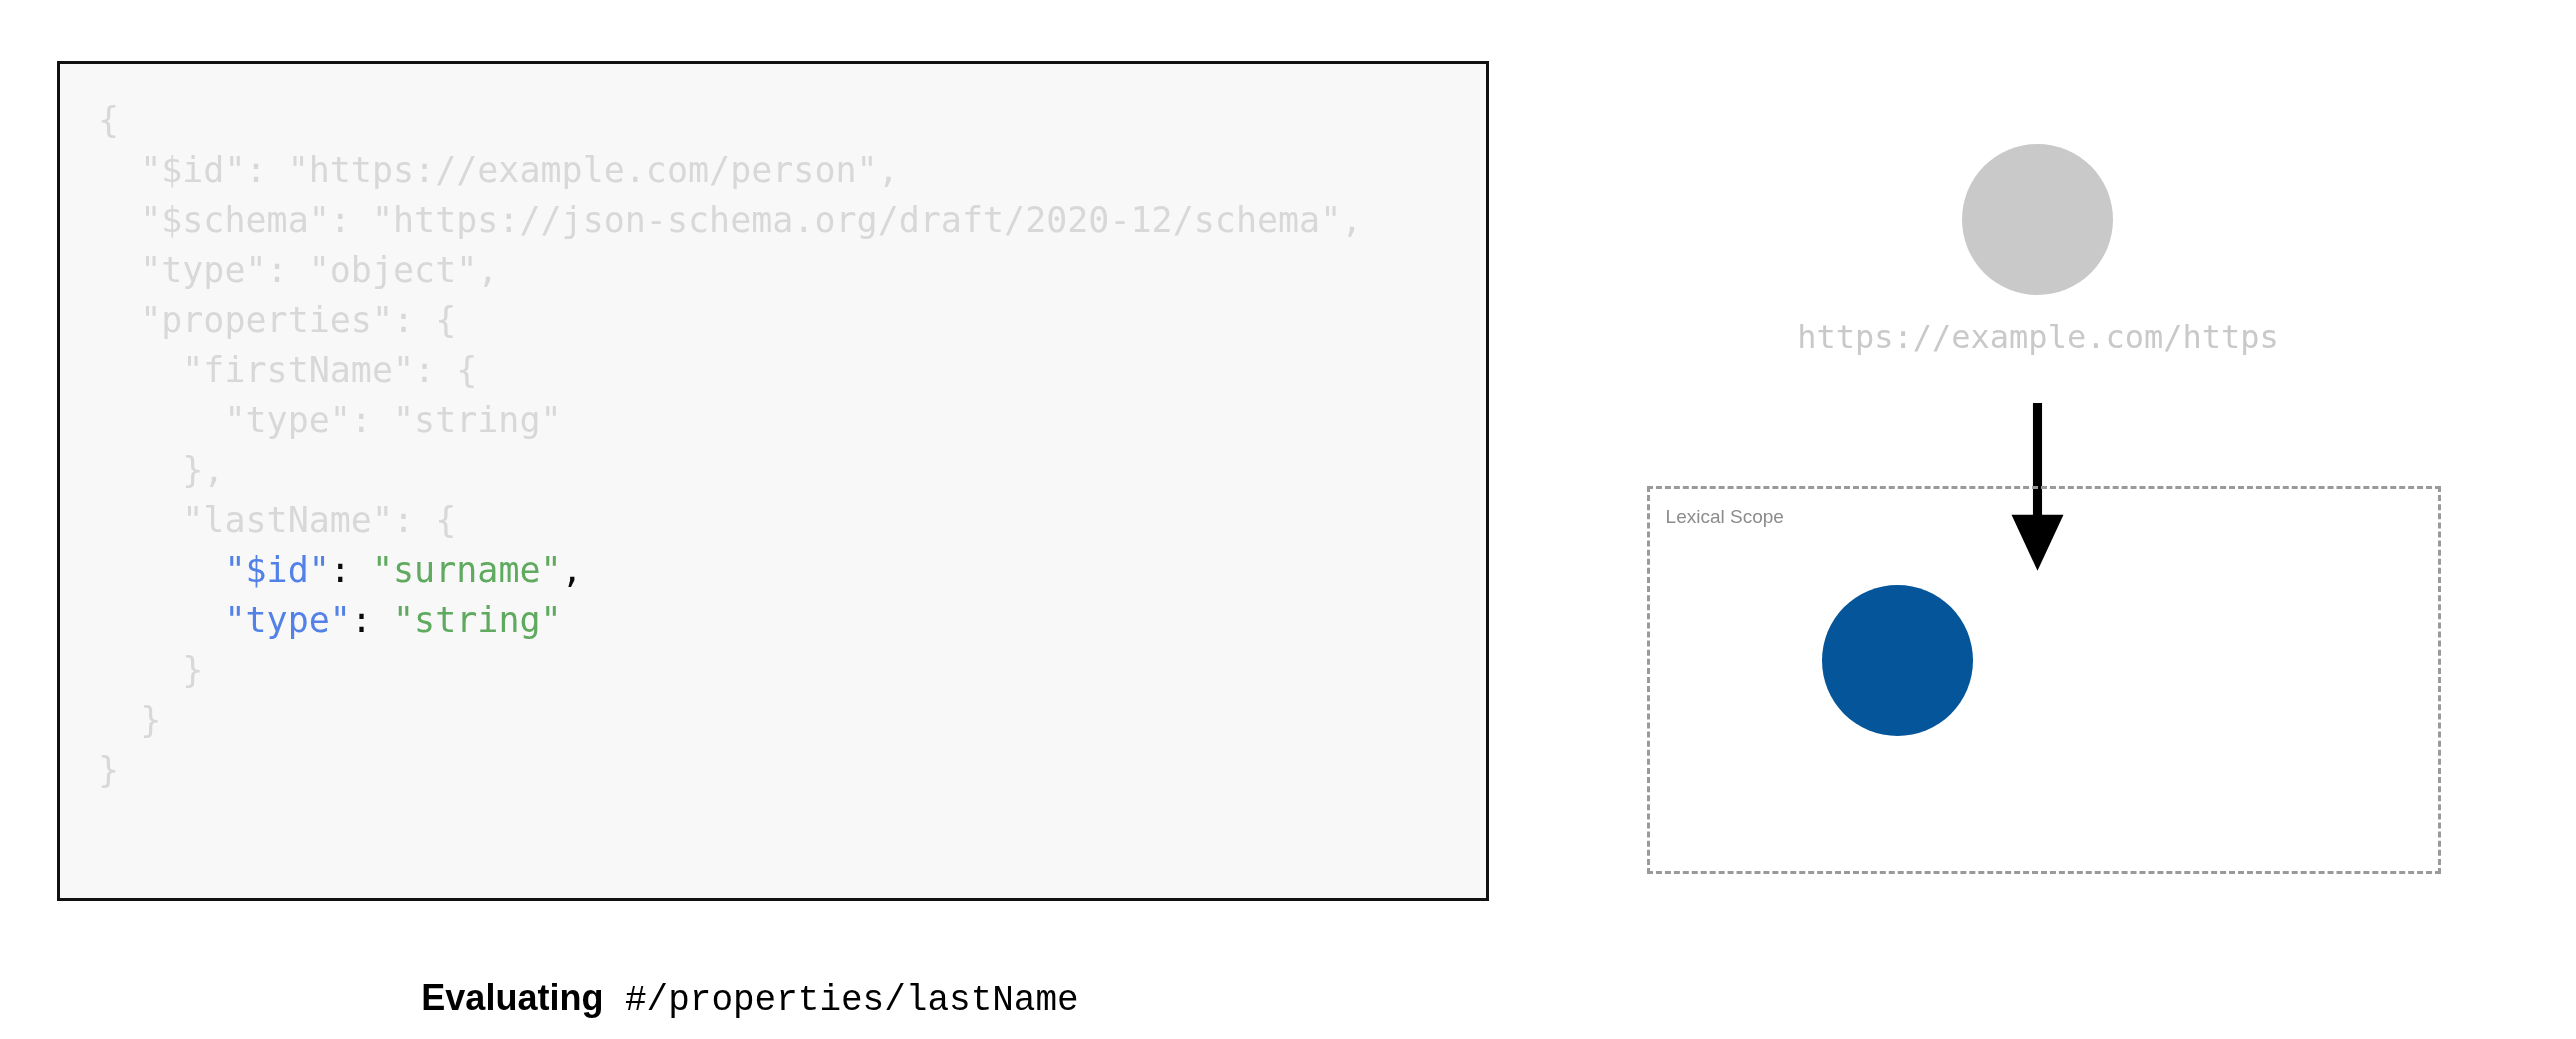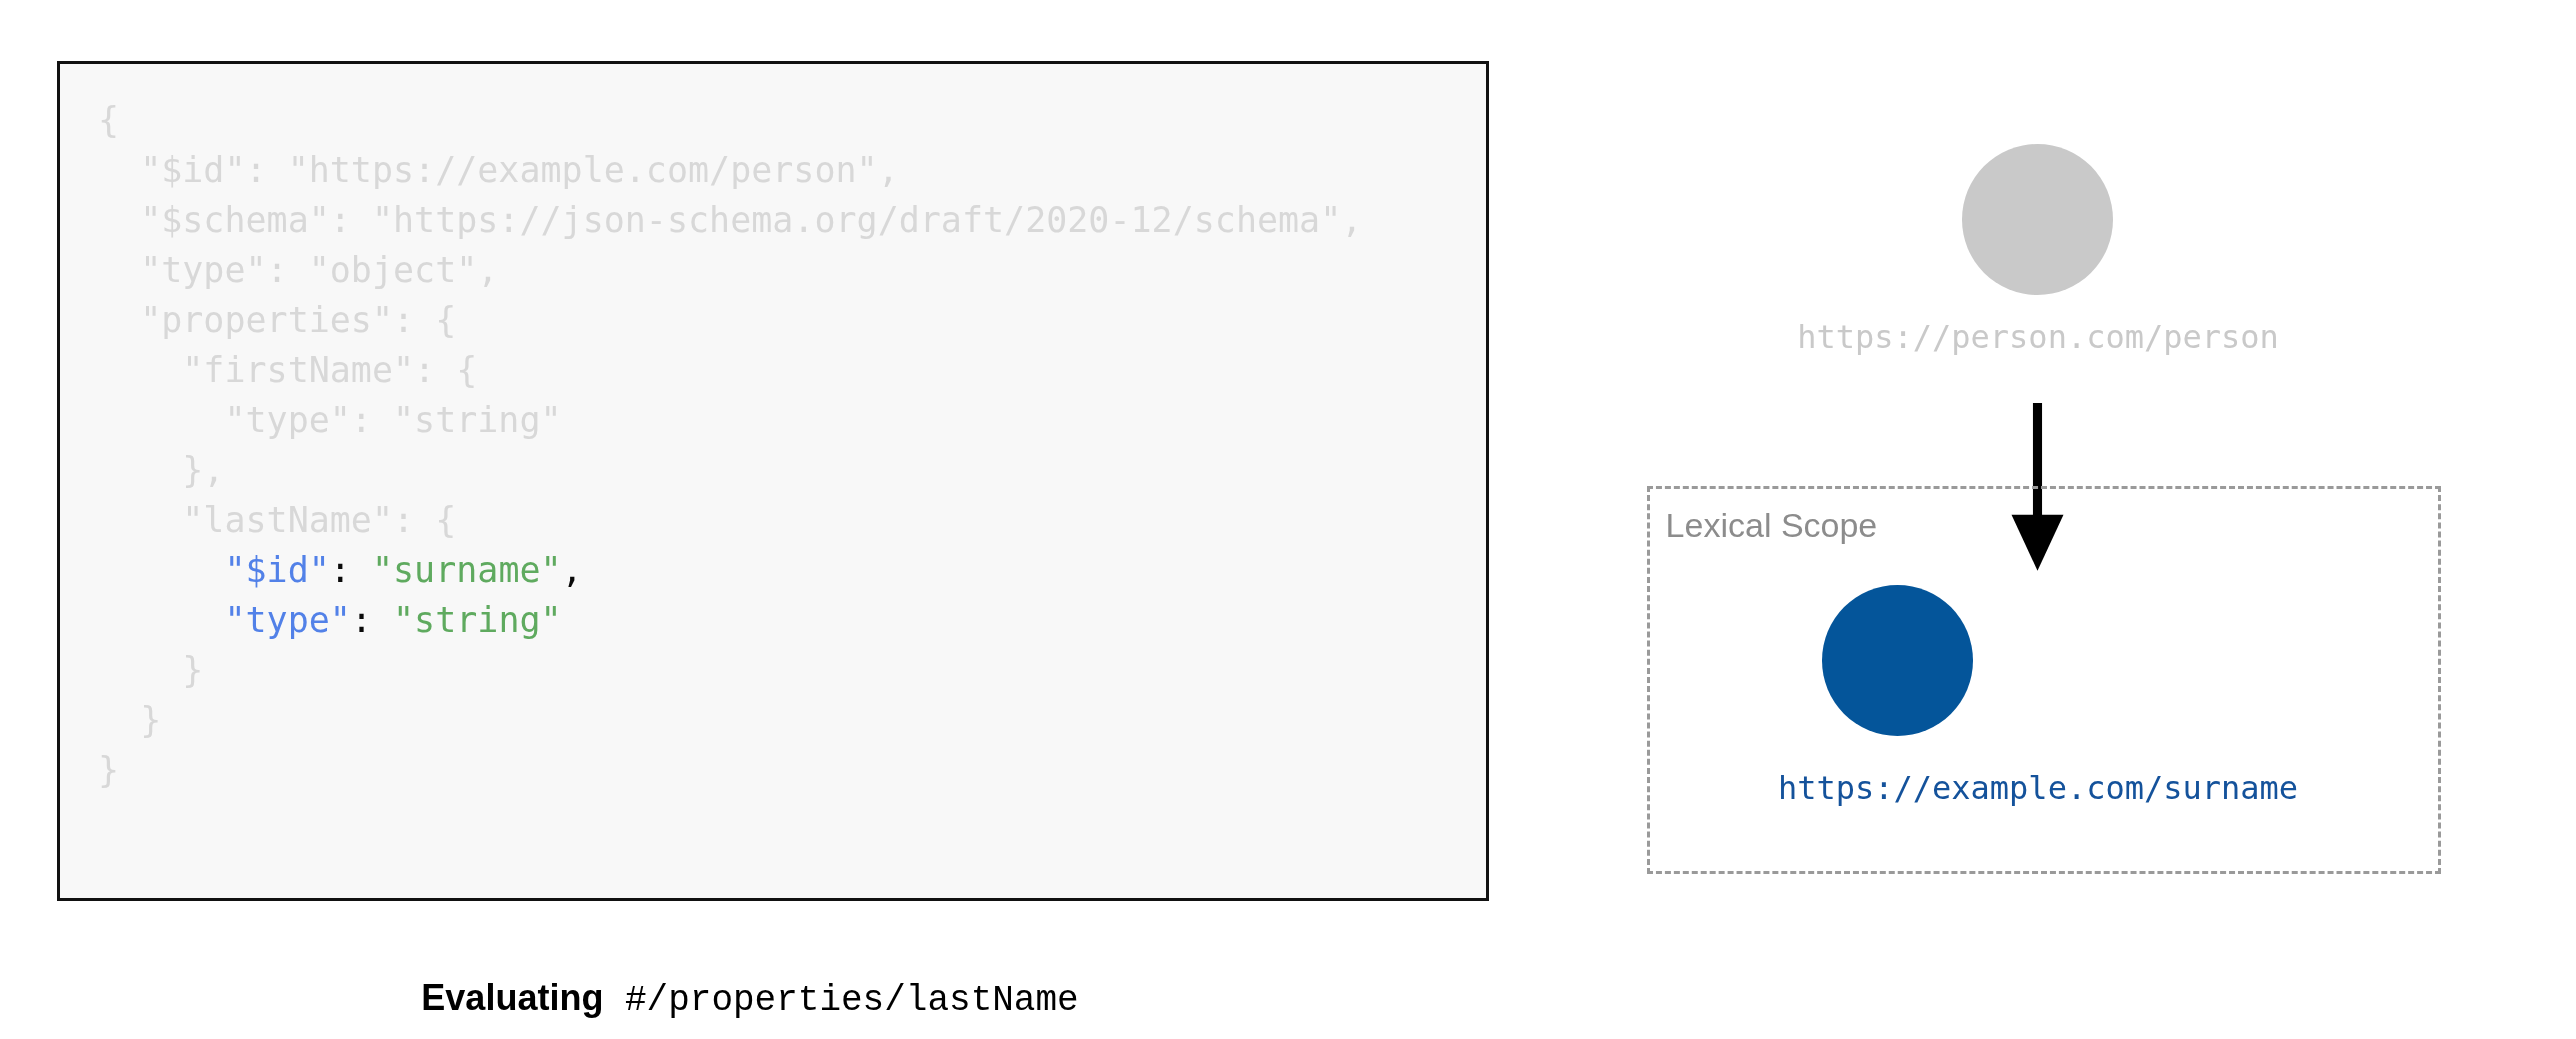--- a/index.html
+++ b/index.html
@@ -113,21 +113,21 @@
     height: 388px;
     box-sizing: border-box;
     border: 3.9px dashed #9a9a9a;
     background: transparent;
   }
   #lexical-scope-caption {
     position: absolute;
     left: 15.6px;
     top: 17px;
     font-family: "Liberation Sans", sans-serif;
-    font-size: 34px;
+    font-size: 19px;
     color: #8c8c8c;
     white-space: pre;
   }
   
   #scope-node {
     position: absolute;
     left: 322px;
     top: 585px;
     width: 151px;
     height: 151px;
@@ -179,30 +179,29 @@
     <div id="code-block">
       <pre id="code-listing"><span class="line dim">{</span><span class="line dim">  "$id": "https://example.com/person",</span><span class="line dim">  "$schema": "https://json-schema.org/draft/2020-12/schema",</span><span class="line dim">  "type": "object",</span><span class="line dim">  "properties": {</span><span class="line dim">    "firstName": {</span><span class="line dim">      "type": "string"</span><span class="line dim">    },</span><span class="line dim">    "lastName": {</span><span class="line">      <span class="key">"$id"</span><span class="punct">:</span> <span class="str">"surname"</span><span class="punct">,</span></span><span class="line">      <span class="key">"type"</span><span class="punct">:</span> <span class="str">"string"</span></span><span class="line dim">    }</span><span class="line dim">  }</span><span class="line dim">}</span></pre>
     </div>
 
     <div class="figure-caption" id="left-caption"><span class="caption-strong">Evaluating</span><span class="caption-mono"> </span><span class="caption-mono">#/properties/lastName</span></div>
   </div>
 
   <div id="right-panel">
 
     <div id="root-node"></div>
-    <div id="root-label">https://person.com/person</div>
+    <div id="root-label">https://example.com/https</div>
 
     <svg id="scope-arrow" viewBox="0 0 146 260" width="95" height="169" aria-hidden="true">
       <line x1="73" y1="0" x2="73" y2="218" stroke="#000000" stroke-width="14"></line>
       <polygon points="73,258 33,172 113,172" fill="#000000"></polygon>
     </svg>
 
     <div id="lexical-scope-box">
       <div id="lexical-scope-caption">Lexical Scope</div>
     </div>
 
     <div id="scope-node"></div>
-    <div id="scope-node-label">https://example.com/surname</div>
 
   </div>
 
 </div>
 
 
 </body></html>

